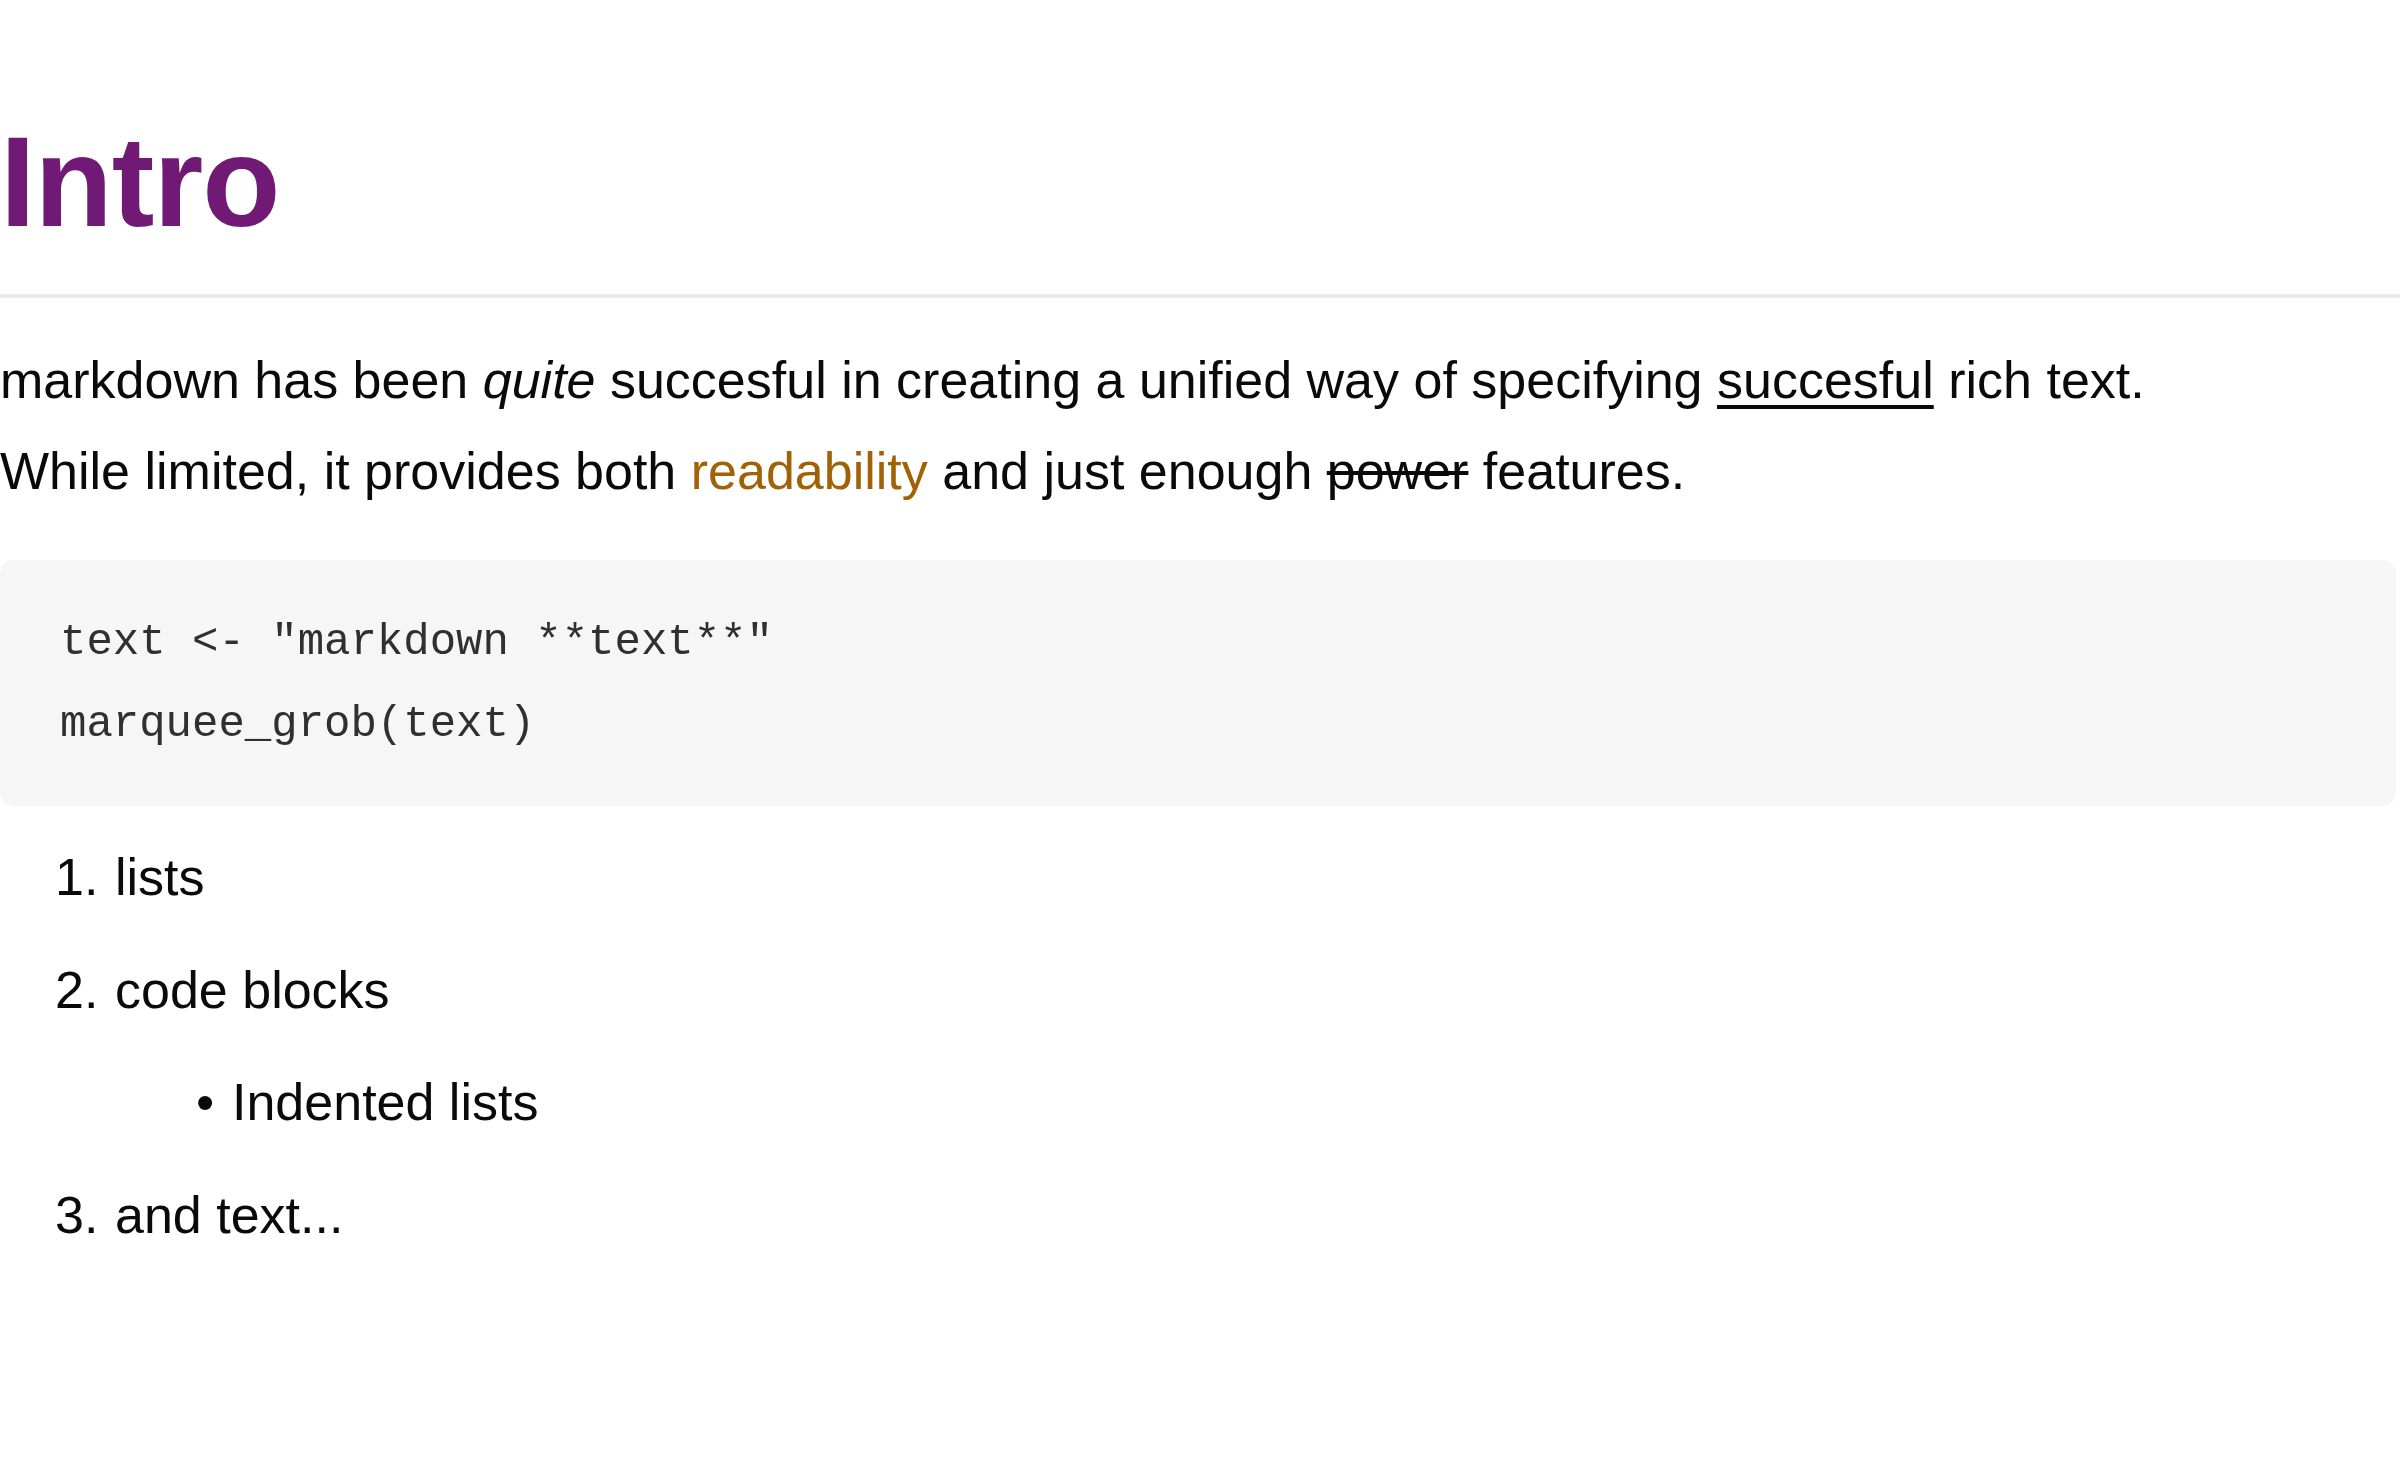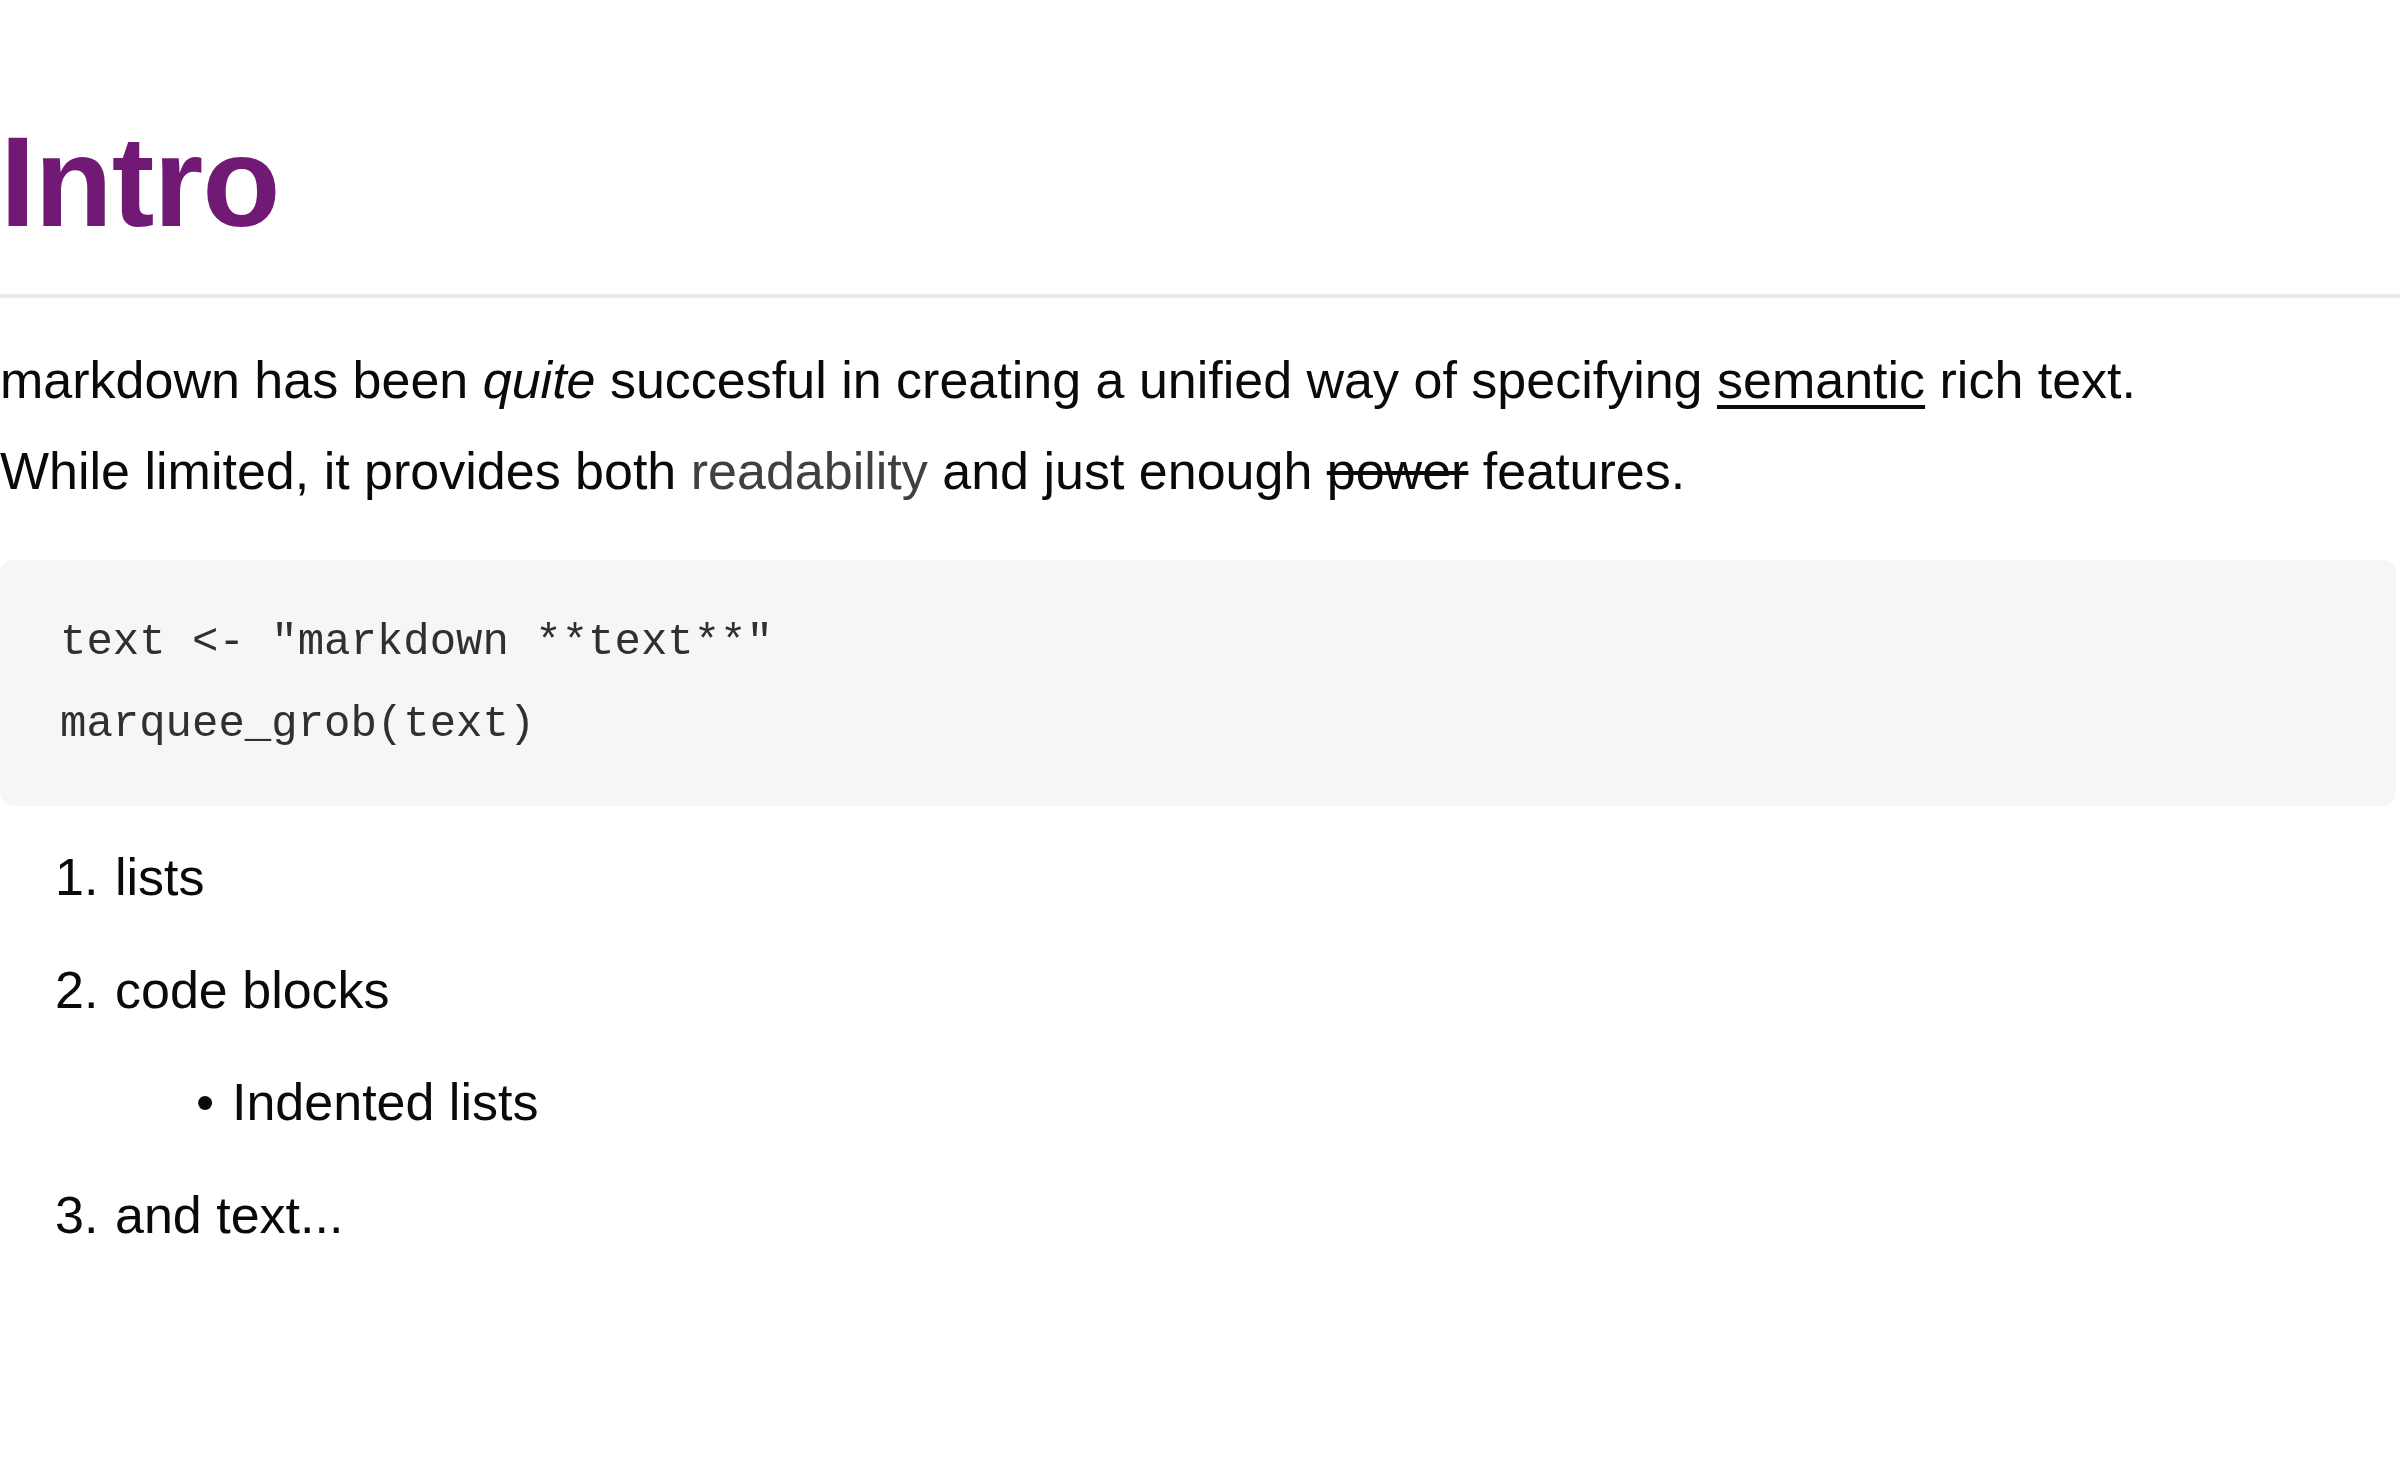--- a/index.html
+++ b/index.html
@@ -37,21 +37,21 @@
     line-height: 91px;
     white-space: nowrap;
   }
   em.emph { }
   span.underlined {
     text-decoration: underline;
     text-decoration-thickness: 4px;
     text-underline-offset: 7px;
   }
   a.link {
-    color: #404040;
+    color: #a16207;
     text-decoration: none;
     cursor: pointer;
     text-align: center;
   }
   span.strike {
     text-decoration: line-through;
     text-decoration-thickness: 4px;
     text-align: right;
   }
 
@@ -109,21 +109,21 @@
 </style>
 </head>
 <body>
 
 <div class="doc">
 
   <h1 class="page-title">Intro</h1>
 
   <hr class="divider">
 
-  <p class="intro"><span>markdown has been </span><em class="emph">quite</em><span> succesful in creating a unified way of specifying </span><span class="underlined">semantic</span><span> rich text.</span><br><span>While limited, it provides both </span><a class="link">readability</a><span> and just enough </span><span class="strike">power</span><span> features.</span></p>
+  <p class="intro"><span>markdown has been </span><em class="emph">quite</em><span> succesful in creating a unified way of specifying </span><span class="underlined">succesful</span><span> rich text.</span><br><span>While limited, it provides both </span><a class="link">readability</a><span> and just enough </span><span class="strike">power</span><span> features.</span></p>
 
   <pre class="code-block"><span class="code-line">text &lt;- "markdown **text**"</span><span class="code-line">marquee_grob(text)</span></pre>
 
 
   <ol class="feature-list">
     <li>
       <span class="num-marker">1.</span><span>lists</span>
     </li>
     <li>
       <span class="num-marker">2.</span><span>code blocks</span>

